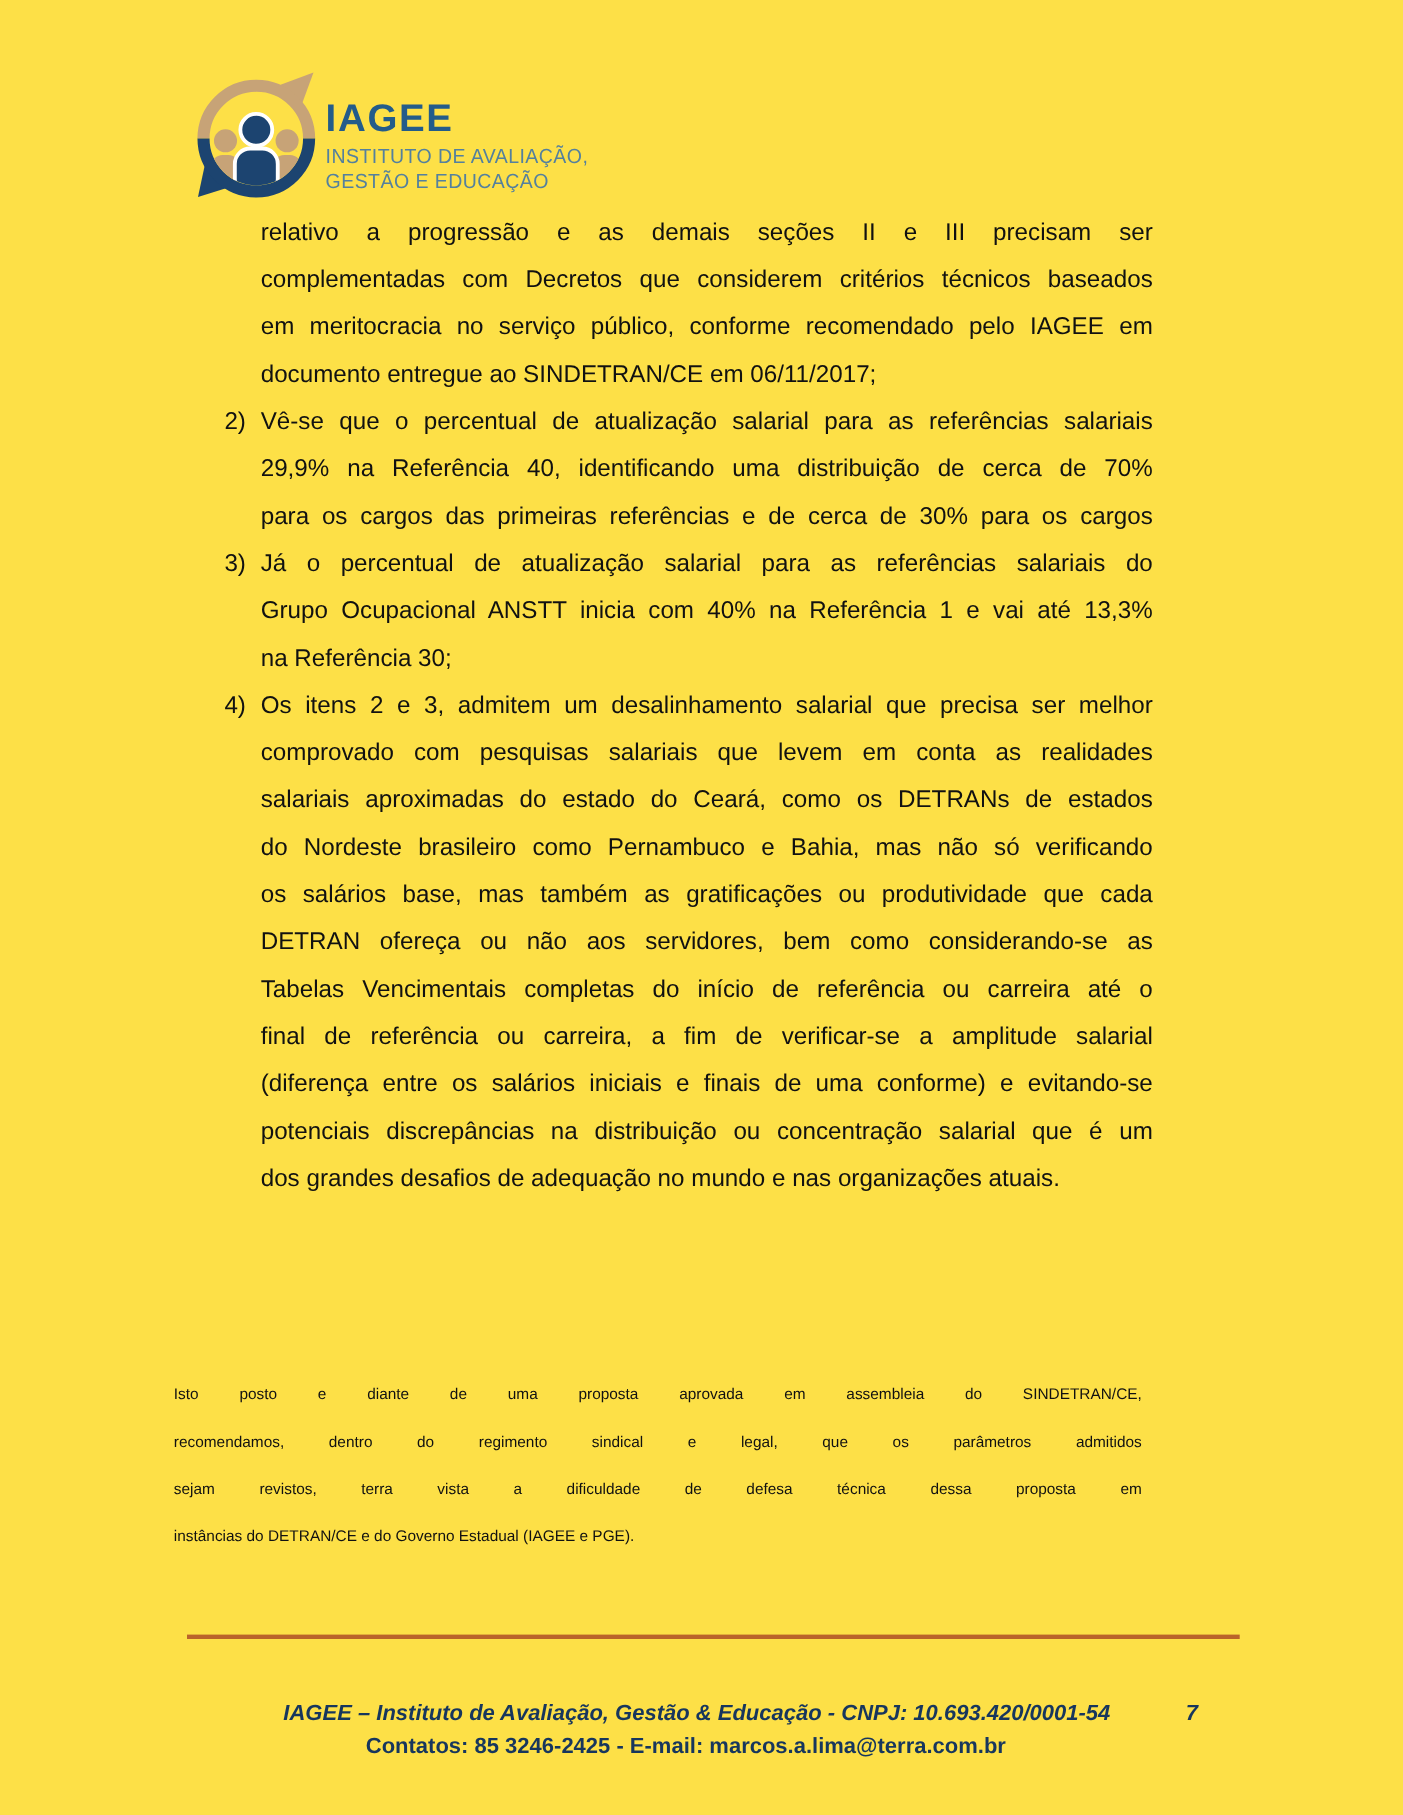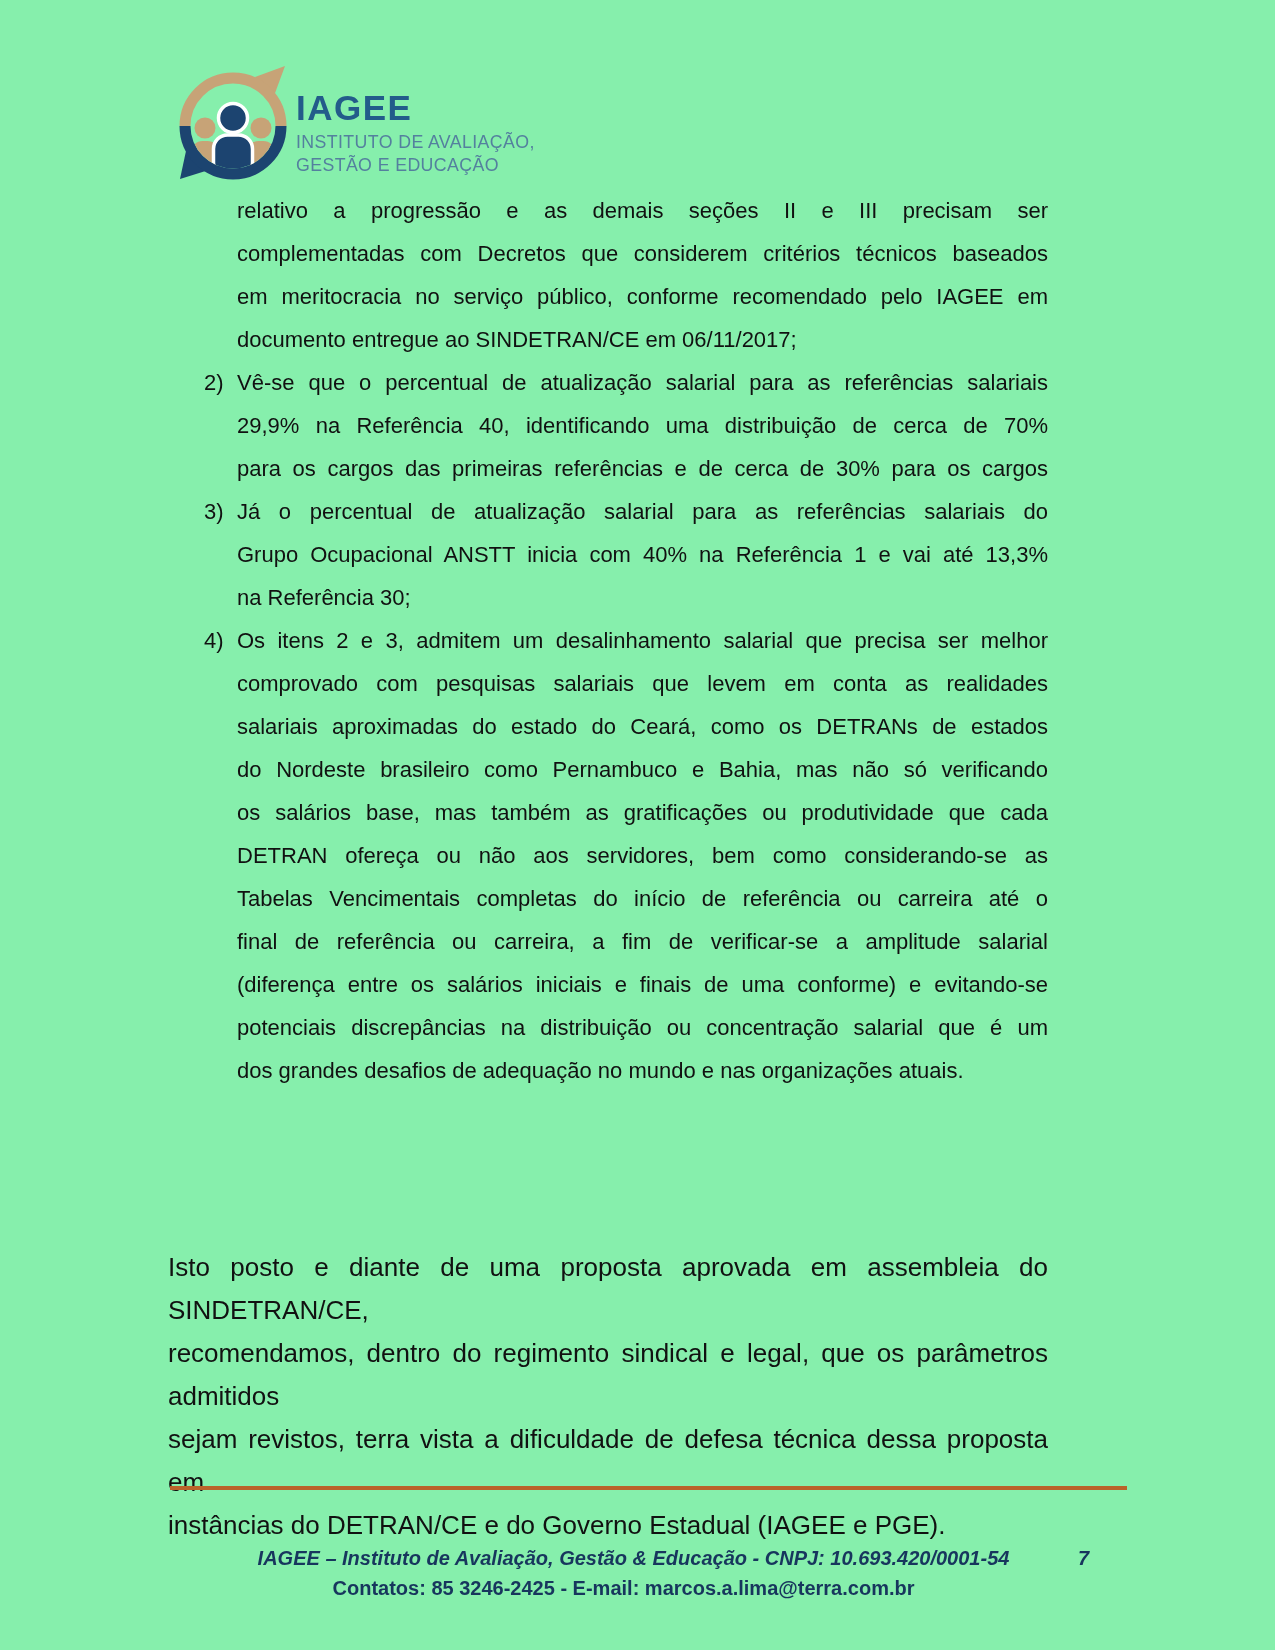--- a/index.html
+++ b/index.html
@@ -4,21 +4,21 @@
 <style>
   html, body { margin: 0; padding: 0; }
   body {
     width: 1275px; height: 1650px;
     background: #ffffff;
     position: relative;
     font-family: "Liberation Sans", "DejaVu Sans", sans-serif;
     color: #111111;
     -webkit-font-smoothing: antialiased;
   }
-  .page { position: absolute; inset: 0; background: #86efac; }
+  .page { position: absolute; inset: 0; background: #fde047; }
 
   
   .logo-wrap { position: absolute; left: 172px; top: 64px; width: 420px; height: 125px; }
   .logo-mark { position: absolute; left: 0; top: 0; }
   .logo-text { position: absolute; left: 124px; top: 26px; white-space: nowrap; }
   .logo-acronym {
     font-size: 35px; font-weight: bold; letter-spacing: 1.5px;
     color: #235C8A; line-height: 36px;
   }
   .logo-subtitle {
@@ -31,22 +31,22 @@
   .content {
     position: absolute; left: 237px; top: 189px; width: 811px;
     font-size: 22px; line-height: 43px;
   }
   .line { text-align: justify; text-align-last: justify; white-space: normal; }
   .line.last { text-align-last: left; }
   .list-item { position: relative; }
   .num { position: absolute; left: -33px; top: 0; line-height: 43px; }
 
   .closing {
-    position: absolute; left: 168px; top: 1246px; width: 880px;
-    font-size: 26px; line-height: 43px;
+    position: absolute; left: 158px; top: 1246px; width: 880px;
+    font-size: 14px; line-height: 43px;
   }
 
   
   .footer-rule {
     position: absolute; left: 170px; top: 1486px; width: 957px; height: 4px;
     background: #BA632A;
   }
   .footer-text {
     position: absolute; left: 170px; top: 1499px; width: 957px;
     color: #17365D; font-weight: bold; font-size: 20px; line-height: 30px;

